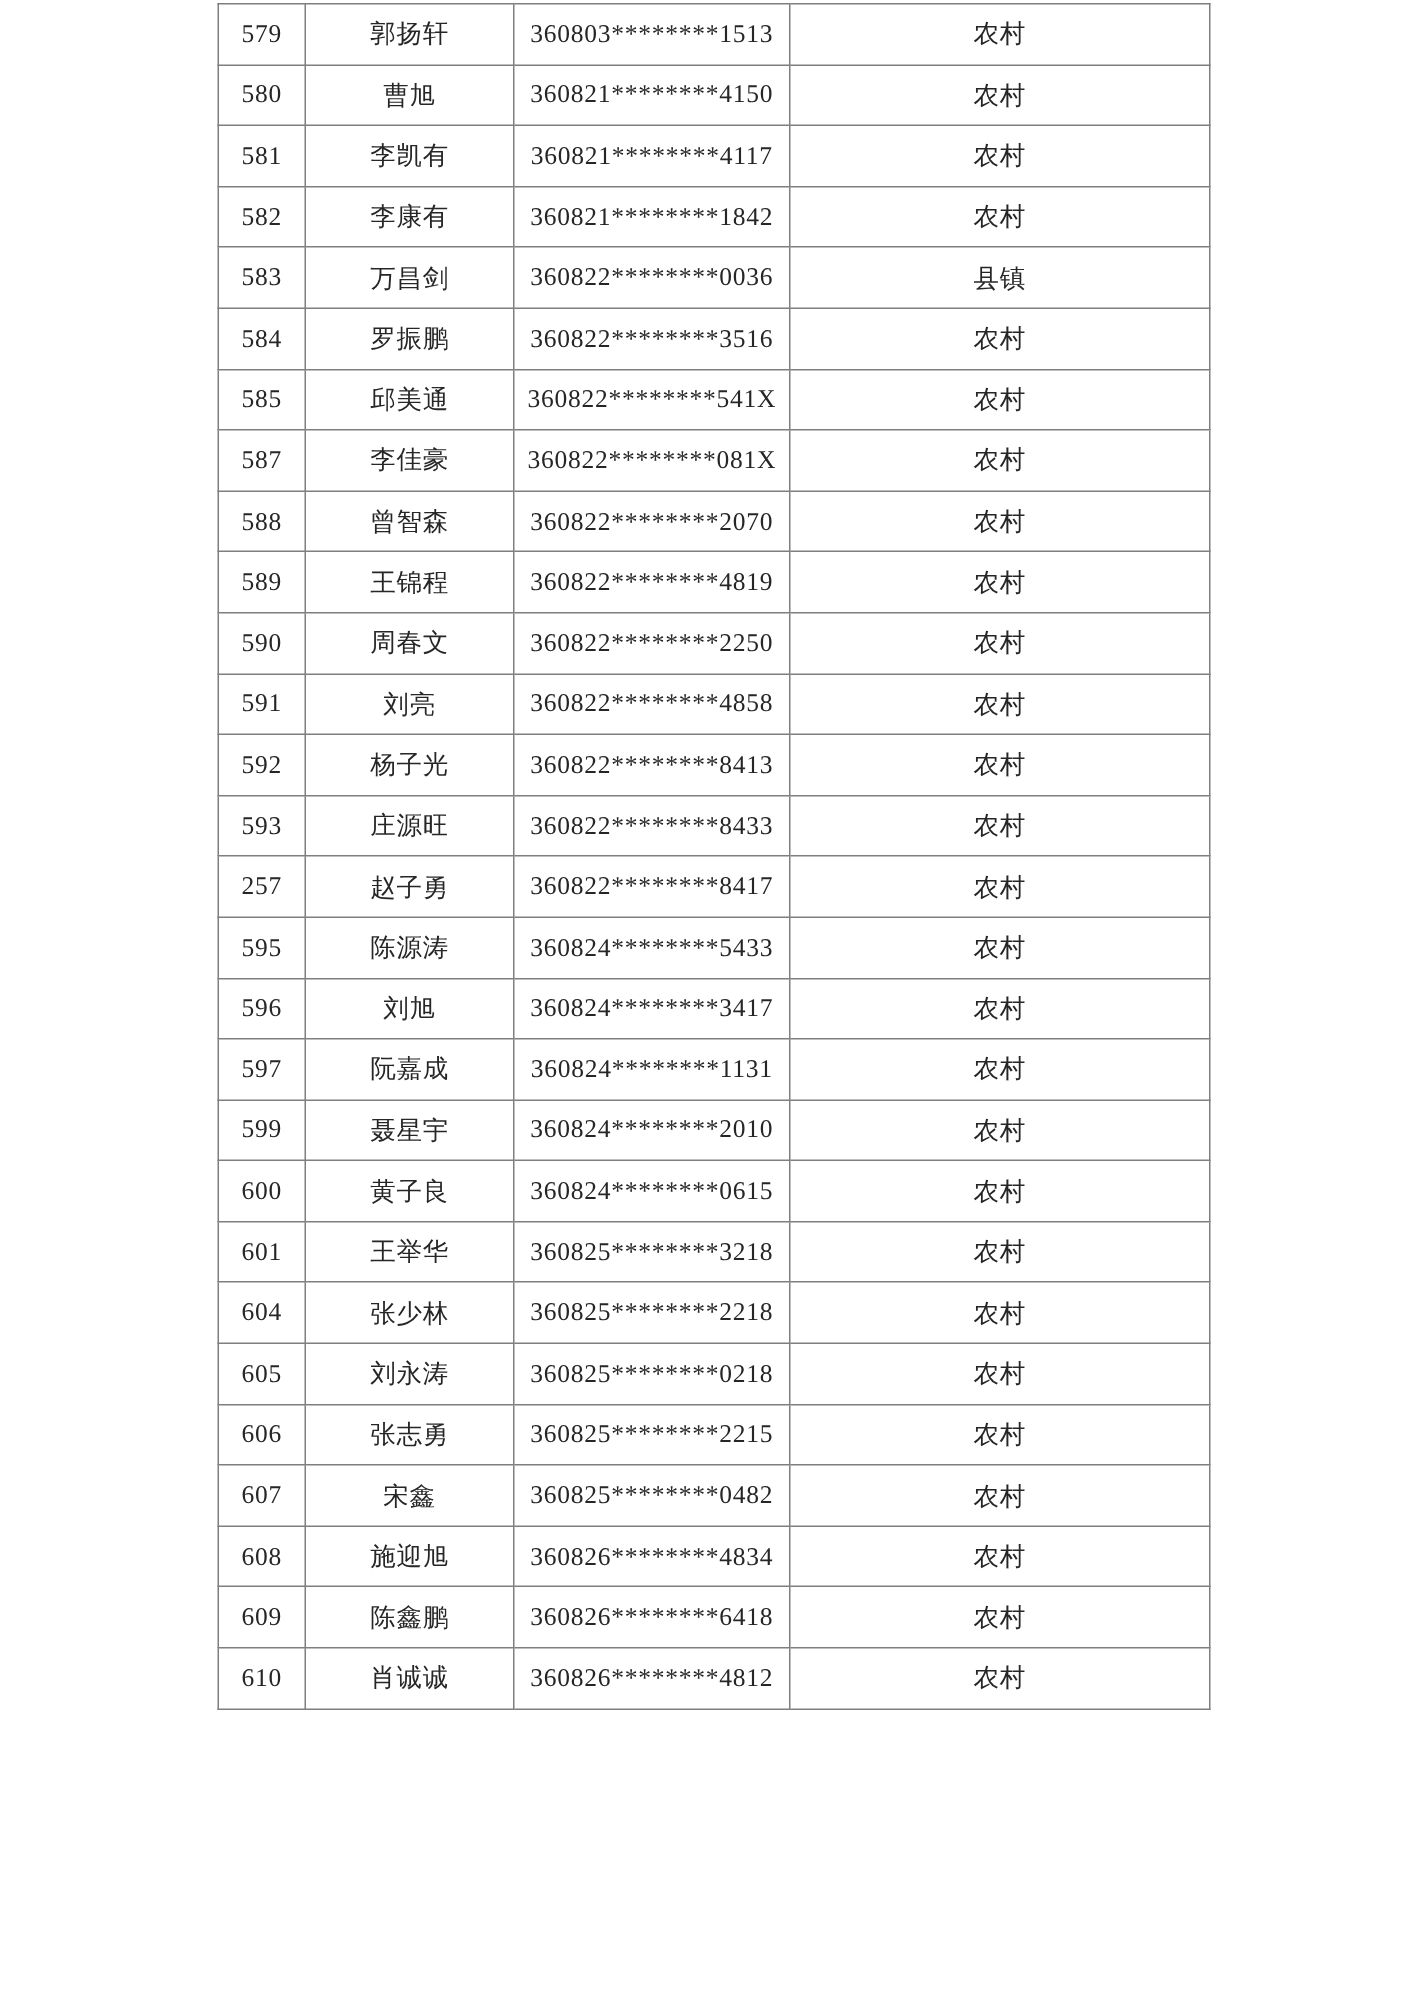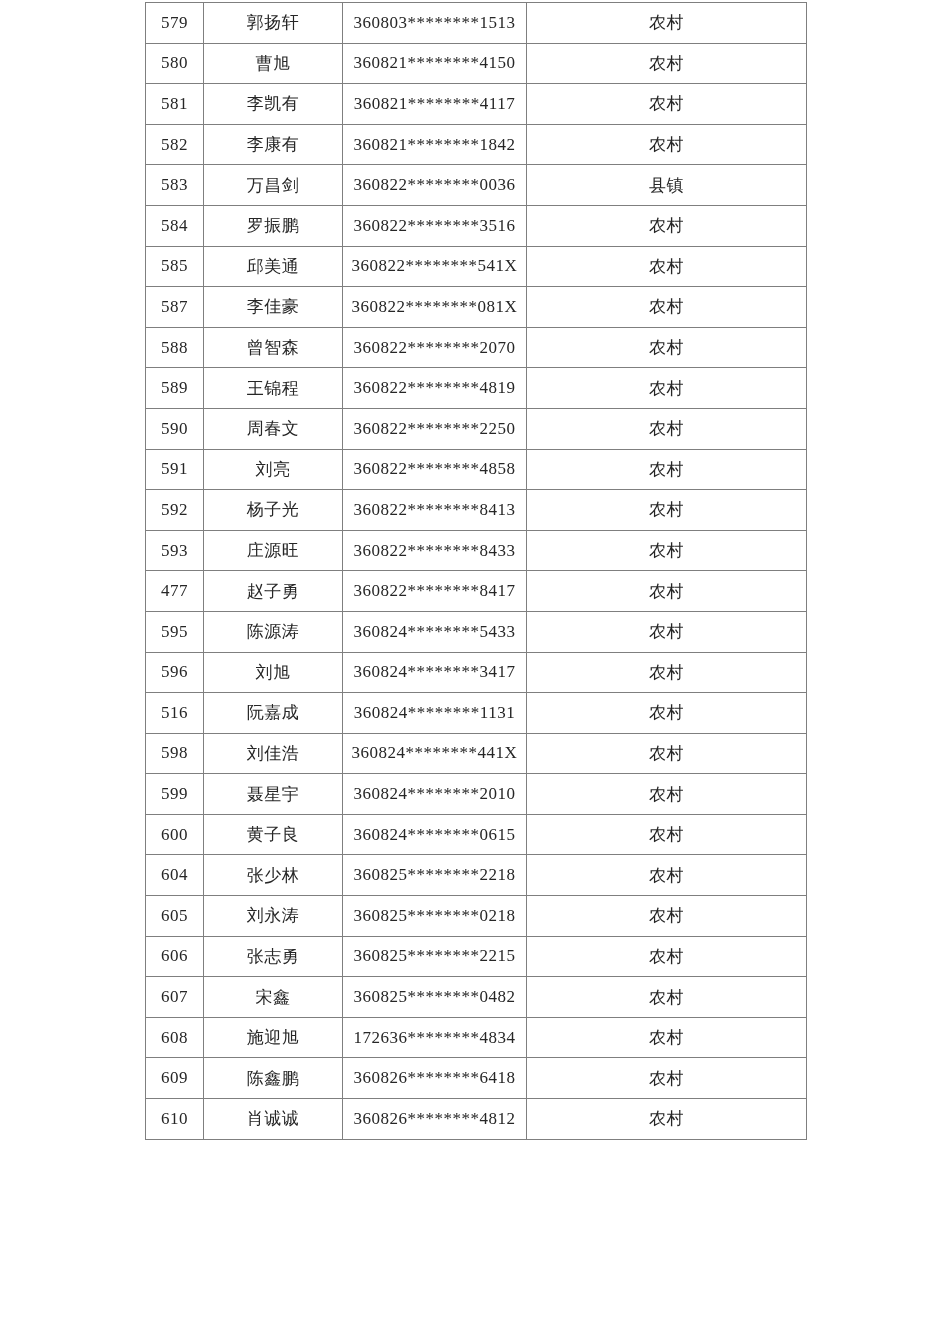--- a/index.html
+++ b/index.html
@@ -154,68 +154,68 @@
   </tr>
 
   <tr>
     <td class="col-no">593</td>
     <td class="col-name">庄源旺</td>
     <td class="col-id">360822********8433</td>
     <td class="col-type">农村</td>
   </tr>
 
   <tr>
-    <td class="col-no">477</td>
+    <td class="col-no">257</td>
     <td class="col-name">赵子勇</td>
     <td class="col-id">360822********8417</td>
     <td class="col-type">农村</td>
   </tr>
 
   <tr>
     <td class="col-no">595</td>
     <td class="col-name">陈源涛</td>
     <td class="col-id">360824********5433</td>
     <td class="col-type">农村</td>
   </tr>
 
   <tr>
     <td class="col-no">596</td>
     <td class="col-name">刘旭</td>
     <td class="col-id">360824********3417</td>
     <td class="col-type">农村</td>
   </tr>
 
   <tr>
-    <td class="col-no">516</td>
+    <td class="col-no">597</td>
     <td class="col-name">阮嘉成</td>
     <td class="col-id">360824********1131</td>
     <td class="col-type">农村</td>
   </tr>
 
-  <tr>
-    <td class="col-no">598</td>
-    <td class="col-name">刘佳浩</td>
-    <td class="col-id">360824********441X</td>
-    <td class="col-type">农村</td>
-  </tr>
 
   <tr>
     <td class="col-no">599</td>
     <td class="col-name">聂星宇</td>
     <td class="col-id">360824********2010</td>
     <td class="col-type">农村</td>
   </tr>
 
   <tr>
     <td class="col-no">600</td>
     <td class="col-name">黄子良</td>
     <td class="col-id">360824********0615</td>
     <td class="col-type">农村</td>
   </tr>
 
+  <tr>
+    <td class="col-no">601</td>
+    <td class="col-name">王举华</td>
+    <td class="col-id">360825********3218</td>
+    <td class="col-type">农村</td>
+  </tr>
 
 
 
   <tr>
     <td class="col-no">604</td>
     <td class="col-name">张少林</td>
     <td class="col-id">360825********2218</td>
     <td class="col-type">农村</td>
   </tr>
 
@@ -236,21 +236,21 @@
   <tr>
     <td class="col-no">607</td>
     <td class="col-name">宋鑫</td>
     <td class="col-id">360825********0482</td>
     <td class="col-type">农村</td>
   </tr>
 
   <tr>
     <td class="col-no">608</td>
     <td class="col-name">施迎旭</td>
-    <td class="col-id">172636********4834</td>
+    <td class="col-id">360826********4834</td>
     <td class="col-type">农村</td>
   </tr>
 
   <tr>
     <td class="col-no">609</td>
     <td class="col-name">陈鑫鹏</td>
     <td class="col-id">360826********6418</td>
     <td class="col-type">农村</td>
   </tr>
 

